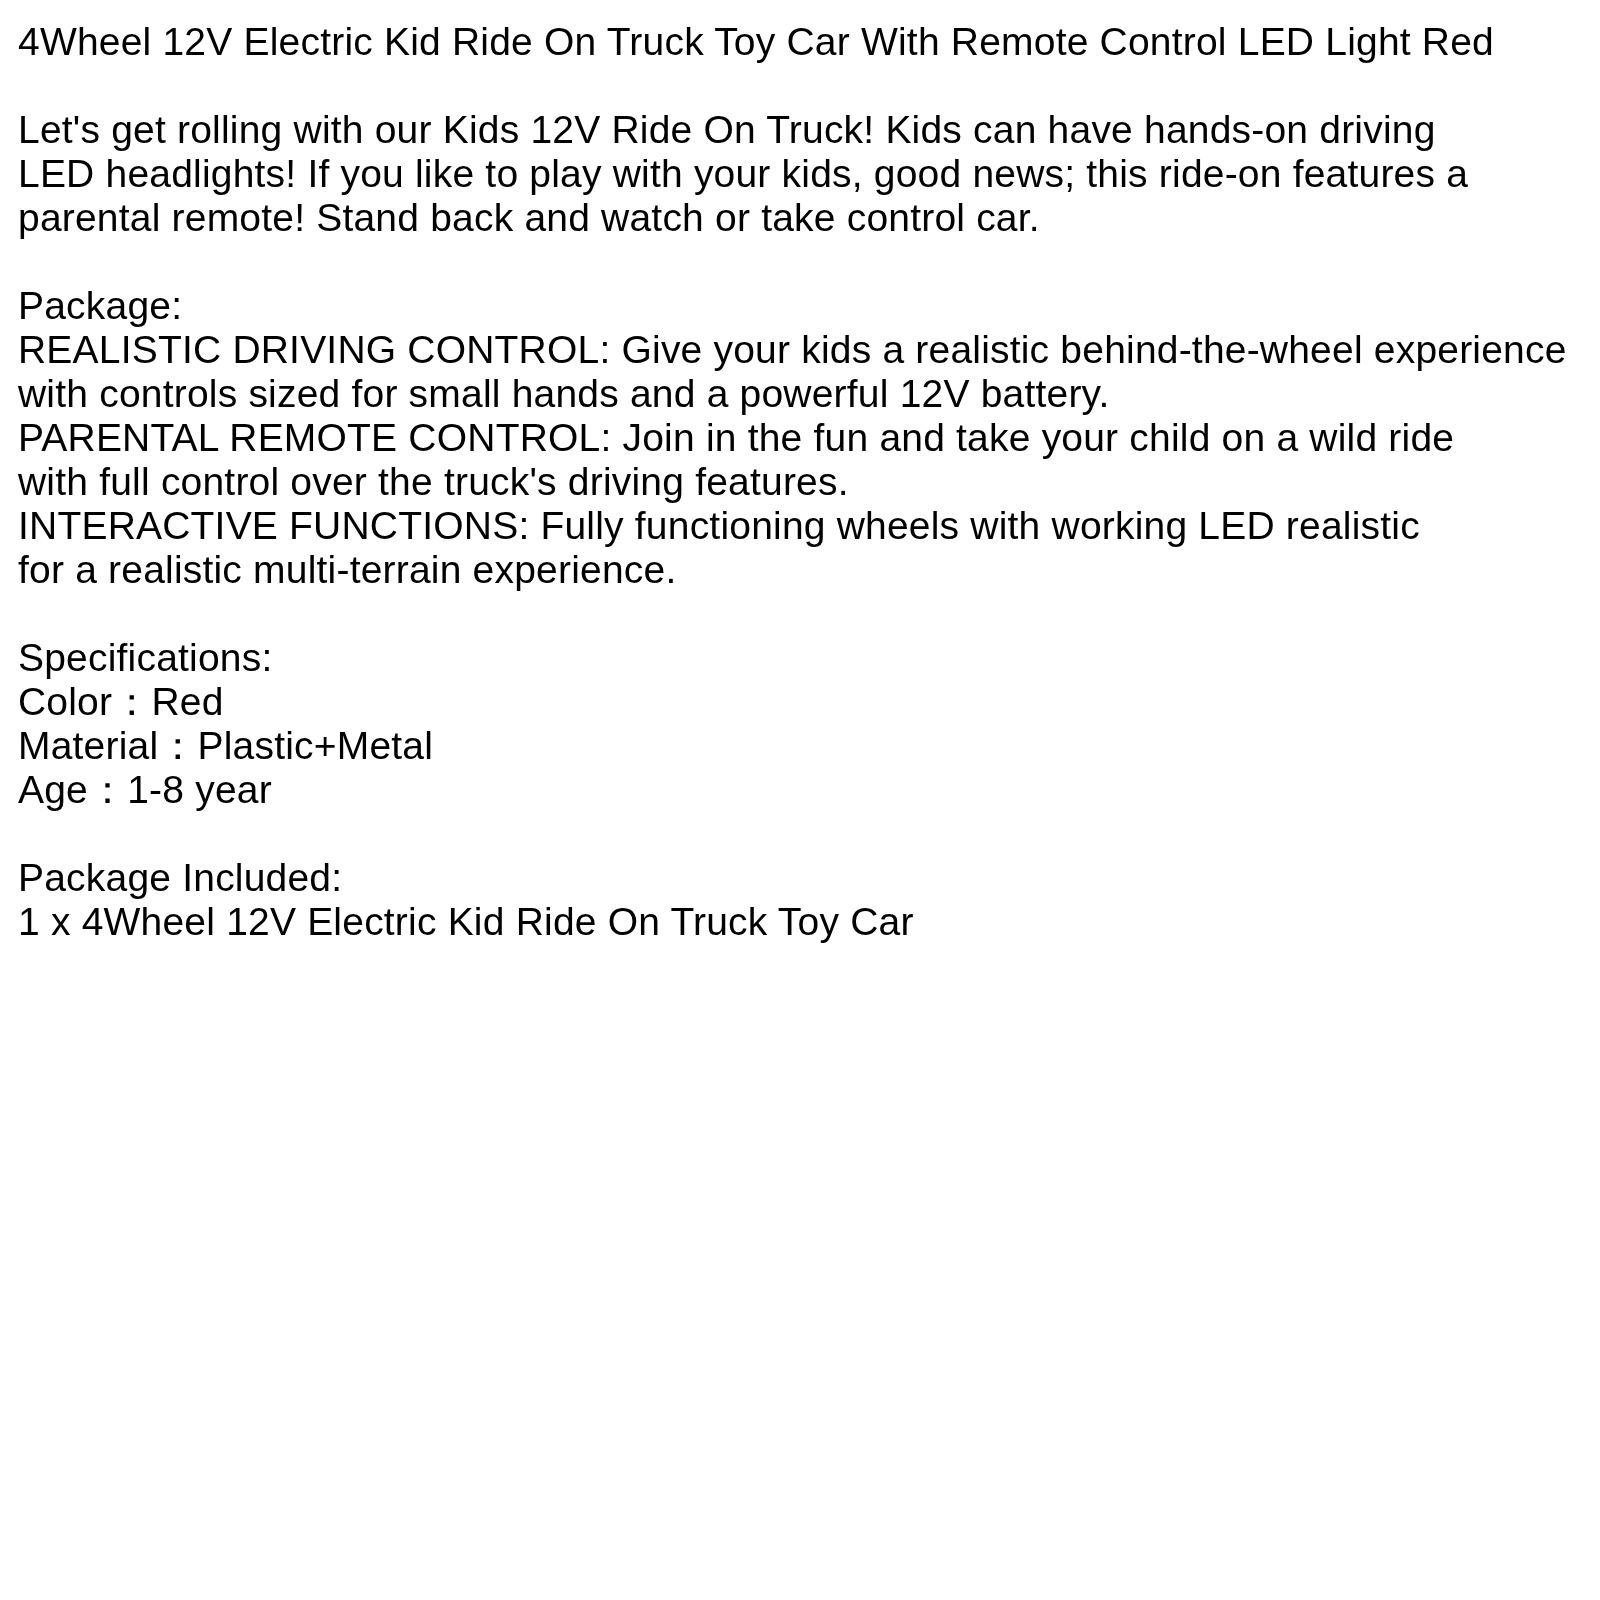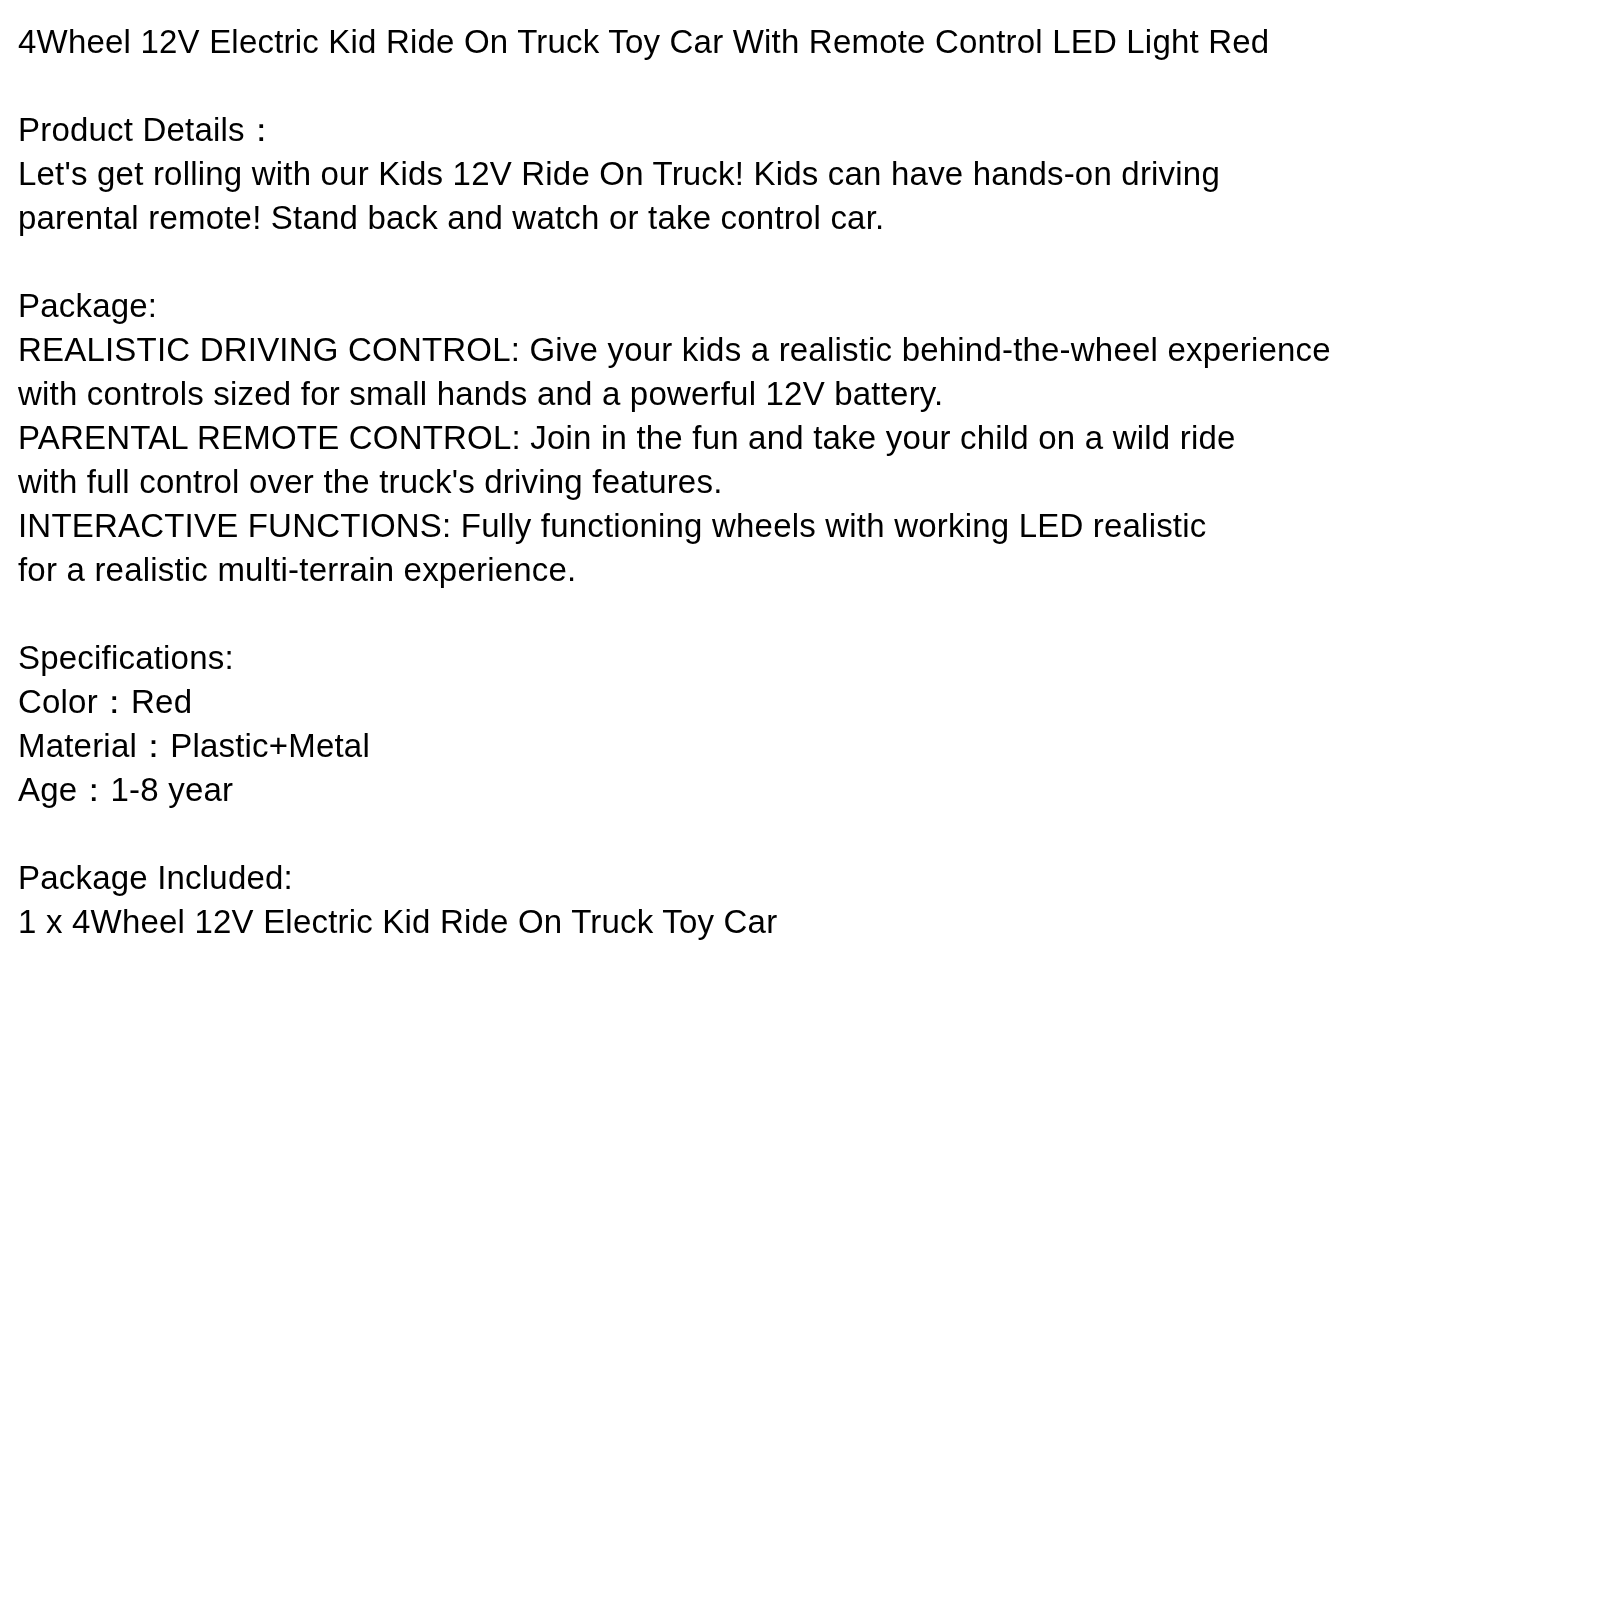--- a/index.html
+++ b/index.html
@@ -11,41 +11,41 @@
     width: 1600px;
     height: 1600px;
     overflow: hidden;
     font-family: "Liberation Sans", sans-serif;
     color: #000000;
   }
   .doc {
     padding: 20px 10px 0 18px;
   }
   .line {
-    font-size: 33px;
+    font-size: 39px;
     line-height: 44px;
     height: 44px;
     white-space: pre;
     letter-spacing: 0.2px;
   }
   .line.blank {
     height: 44px;
   }
 </style>
 </head>
 <body>
 
 <div class="doc">
 
   <div class="line">4Wheel 12V Electric Kid Ride On Truck Toy Car With Remote Control LED Light Red</div>
 
   <div class="line blank"></div>
 
-  <div class="line">Product Details：</div>
   <div class="line">Let's get rolling with our Kids 12V Ride On Truck! Kids can have hands-on driving</div>
+  <div class="line">LED headlights! If you like to play with your kids, good news; this ride-on features a</div>
   <div class="line">parental remote! Stand back and watch or take control car.</div>
 
   <div class="line blank"></div>
 
   <div class="line">Package:</div>
   <div class="line">REALISTIC DRIVING CONTROL: Give your kids a realistic behind-the-wheel experience</div>
   <div class="line">with controls sized for small hands and a powerful 12V battery.</div>
   <div class="line">PARENTAL REMOTE CONTROL: Join in the fun and take your child on a wild ride</div>
   <div class="line">with full control over the truck's driving features.</div>
   <div class="line">INTERACTIVE FUNCTIONS: Fully functioning wheels with working LED realistic</div>

